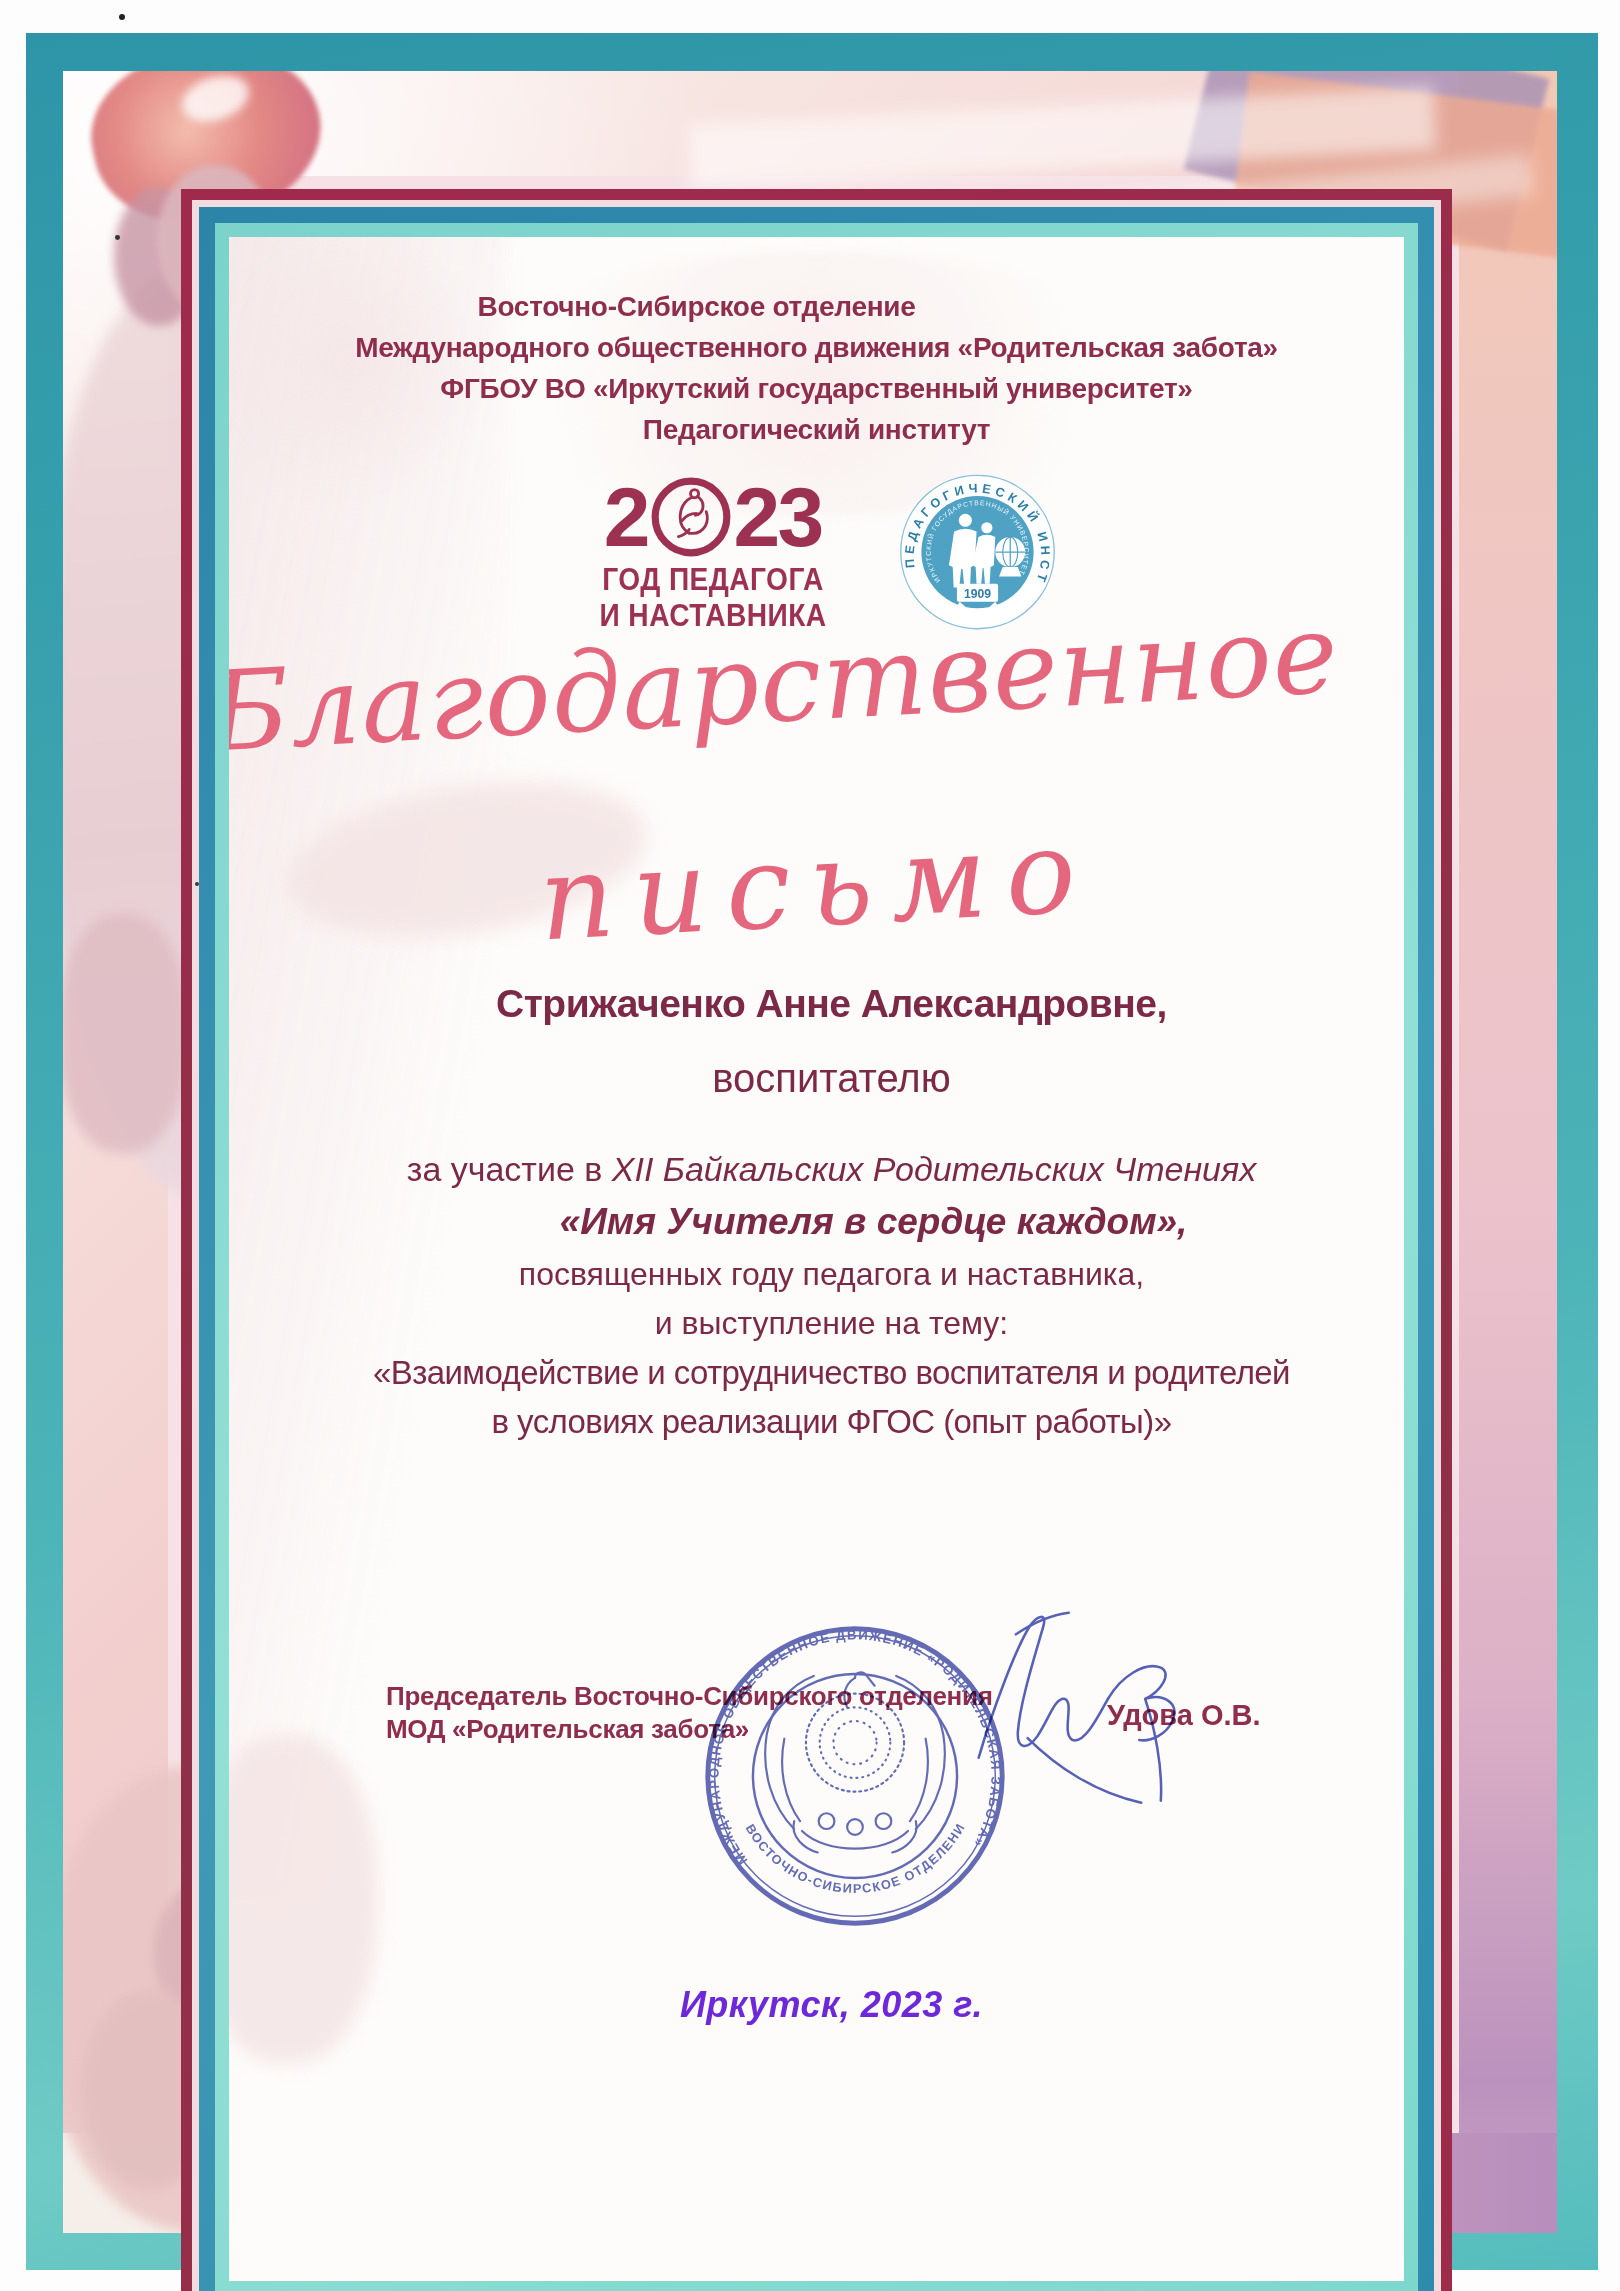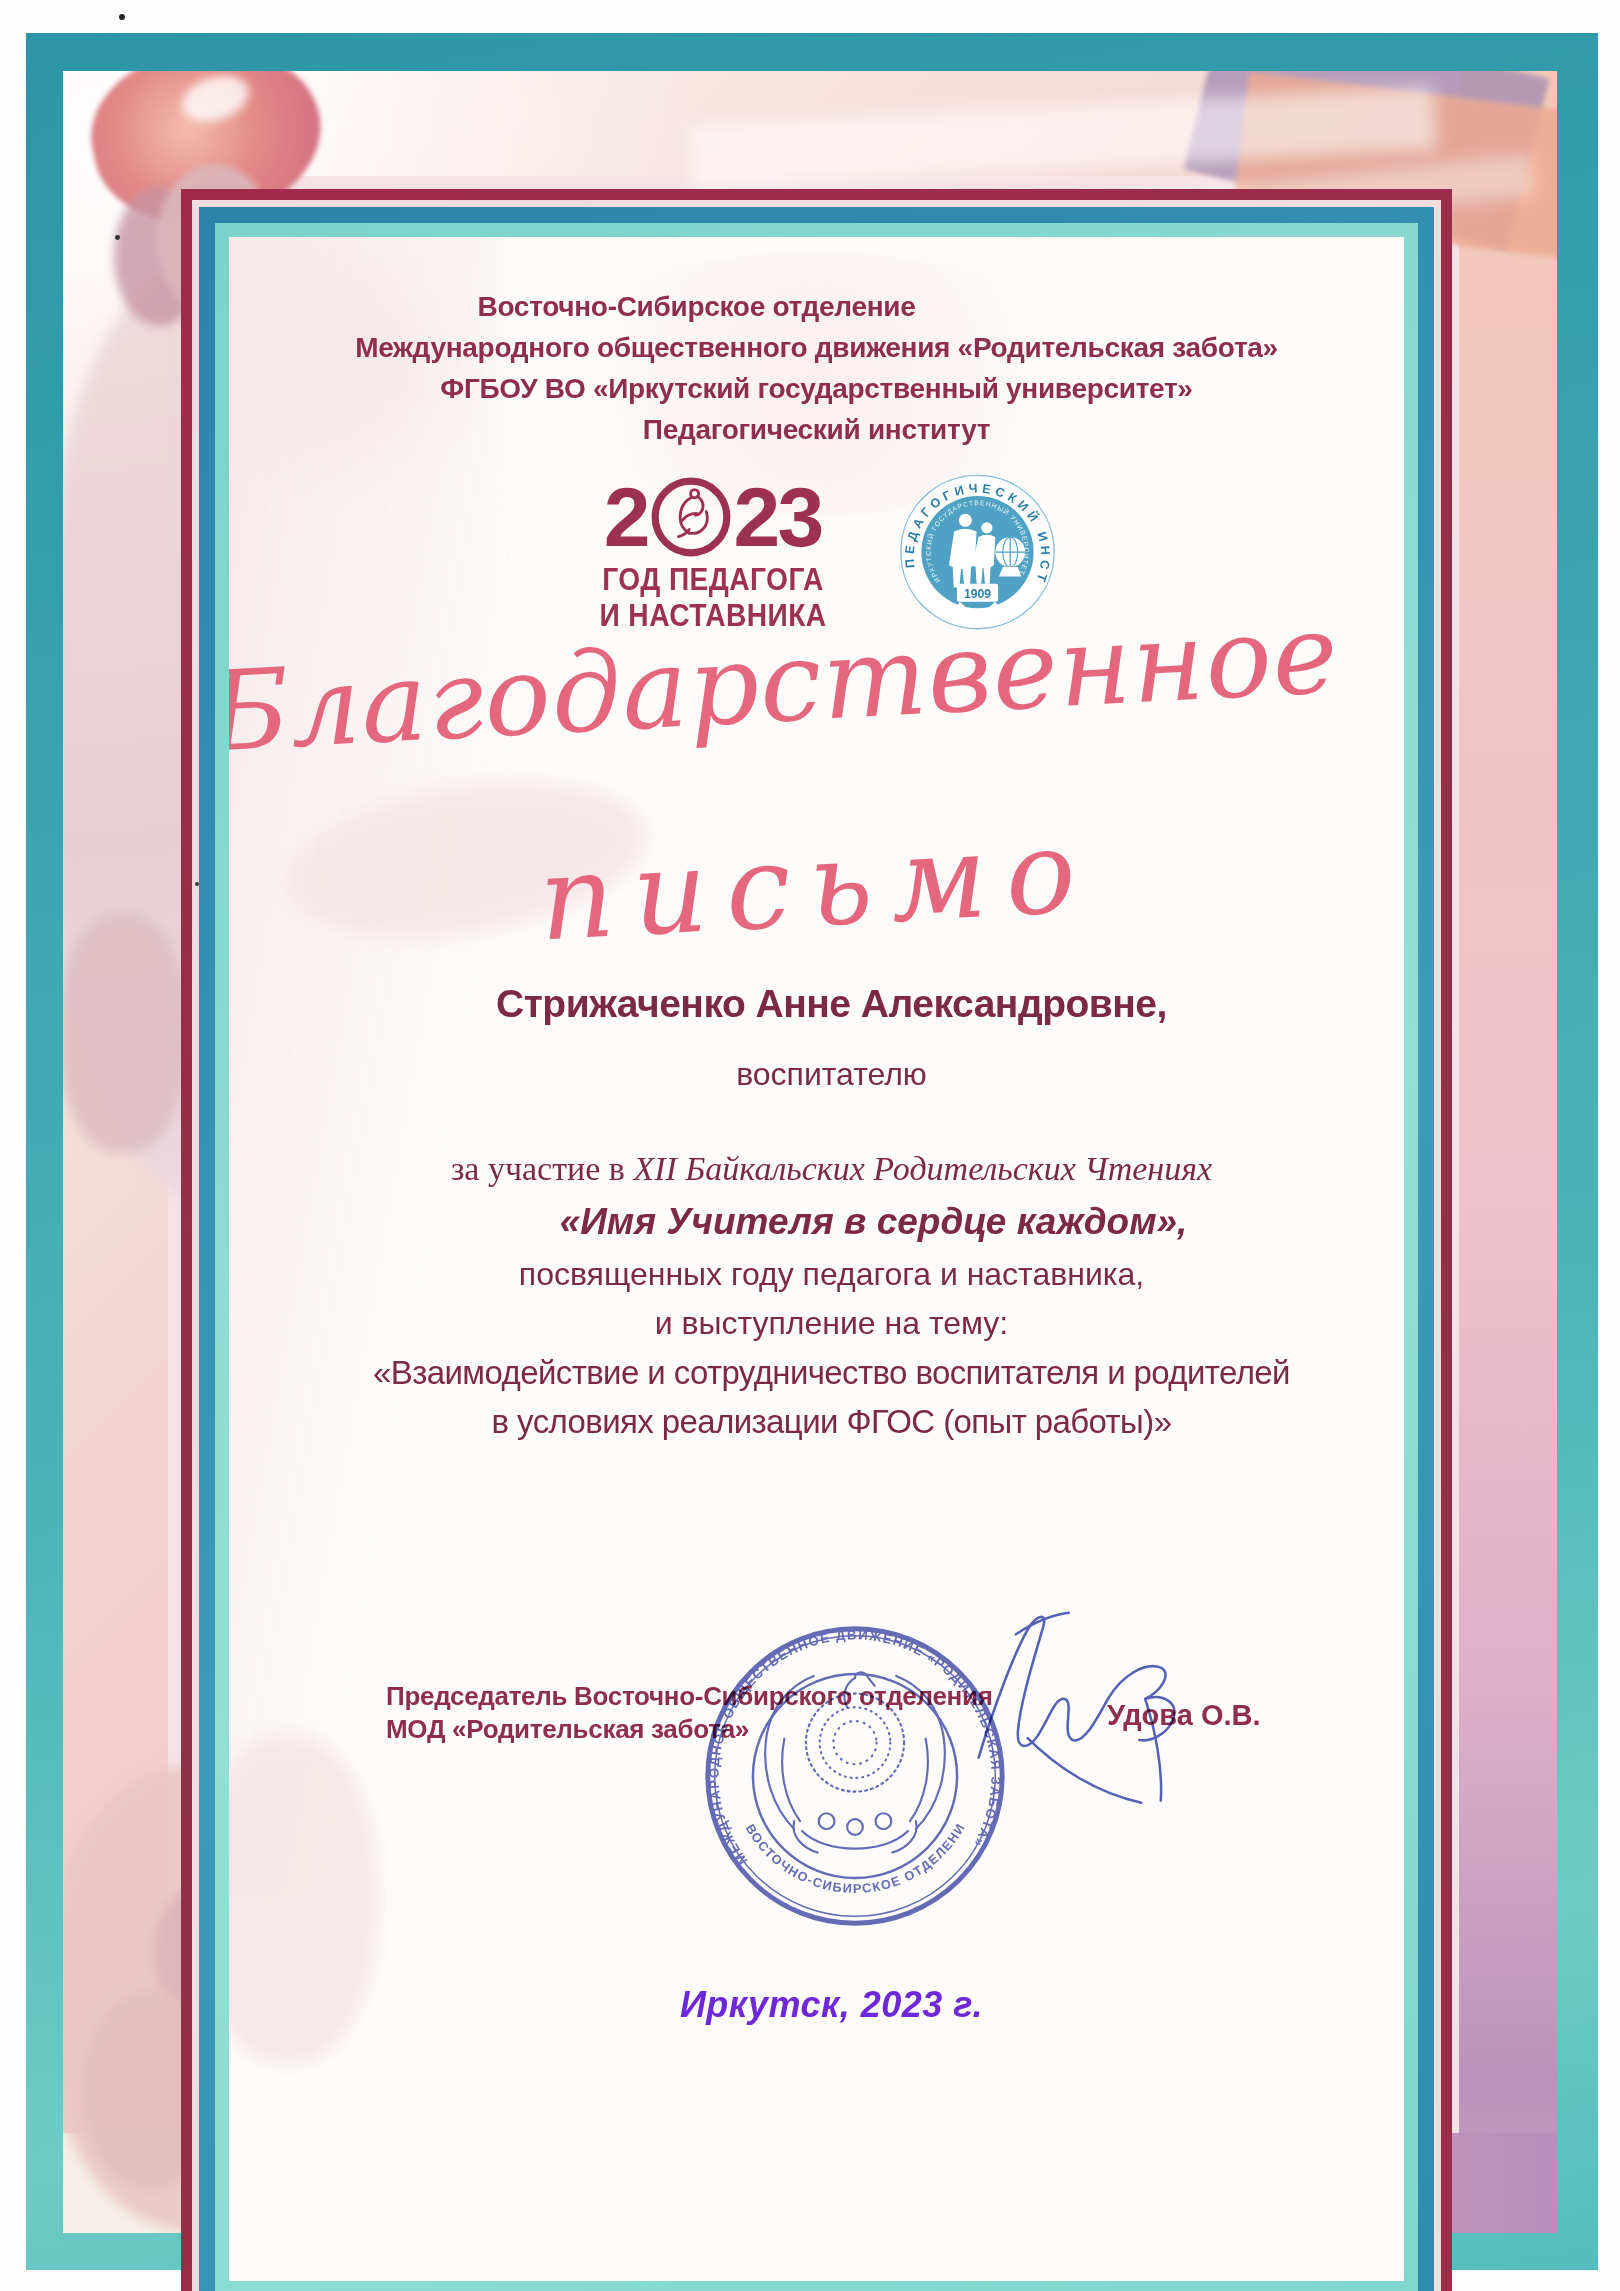--- a/index.html
+++ b/index.html
@@ -75,23 +75,23 @@
   .logo-digits{display:flex;align-items:center;justify-content:center;font-size:84px;
       font-weight:700;letter-spacing:-2.9px;line-height:88px;}
   .logo-cap{font-size:32px;font-weight:700;line-height:36px;letter-spacing:0.5px;
       transform:scaleX(.88);}
   .title-line{position:absolute;left:0;width:100%;text-align:center;color:#e5677e;
       font-family:"DejaVu Serif",serif;font-style:italic;font-weight:400;}
   .title1{top:382px;font-size:110px;transform:translateX(-43px) rotate(-3deg);letter-spacing:1px;}
   .title2{top:580px;font-size:116px;transform:rotate(-3deg);letter-spacing:.16em;}
   .cline{position:absolute;left:15px;width:100%;text-align:center;color:#7c2847;white-space:pre-wrap;}
   .name{top:745px;font-size:39px;font-weight:700;letter-spacing:-0.5px;}
-  .role{top:819px;font-size:32px;}
+  .role{top:819px;font-size:40px;}
   .workplace{top:864px;font-size:35px;letter-spacing:-0.5px;}
-  .participation{top:913px;font-size:34px;font-family:Liberation Serif, serif;}
+  .participation{top:913px;font-size:34px;}
   .participation .it{font-style:italic;}
   .event-title{top:964px;font-size:37px;font-weight:700;font-style:italic;padding-left:42px;}
   .dedication{top:1019px;font-size:32px;}
   .speech-intro{top:1068px;font-size:32px;}
   .topic1{top:1117px;font-size:33px;letter-spacing:-0.6px;}
   .topic2{top:1166px;font-size:33px;letter-spacing:-0.6px;}
   .sig-left{position:absolute;left:157px;top:1443px;width:667px;text-align:left;color:#8e2d4e;
       font-size:26px;font-weight:700;line-height:33px;letter-spacing:-0.3px;}
   .signer{position:absolute;left:878px;top:1462px;color:#8e2d4e;font-size:29px;font-weight:700;}
   .city{top:1747px;font-size:36px;font-weight:700;font-style:italic;color:#6d28d9;letter-spacing:0.5px;}

